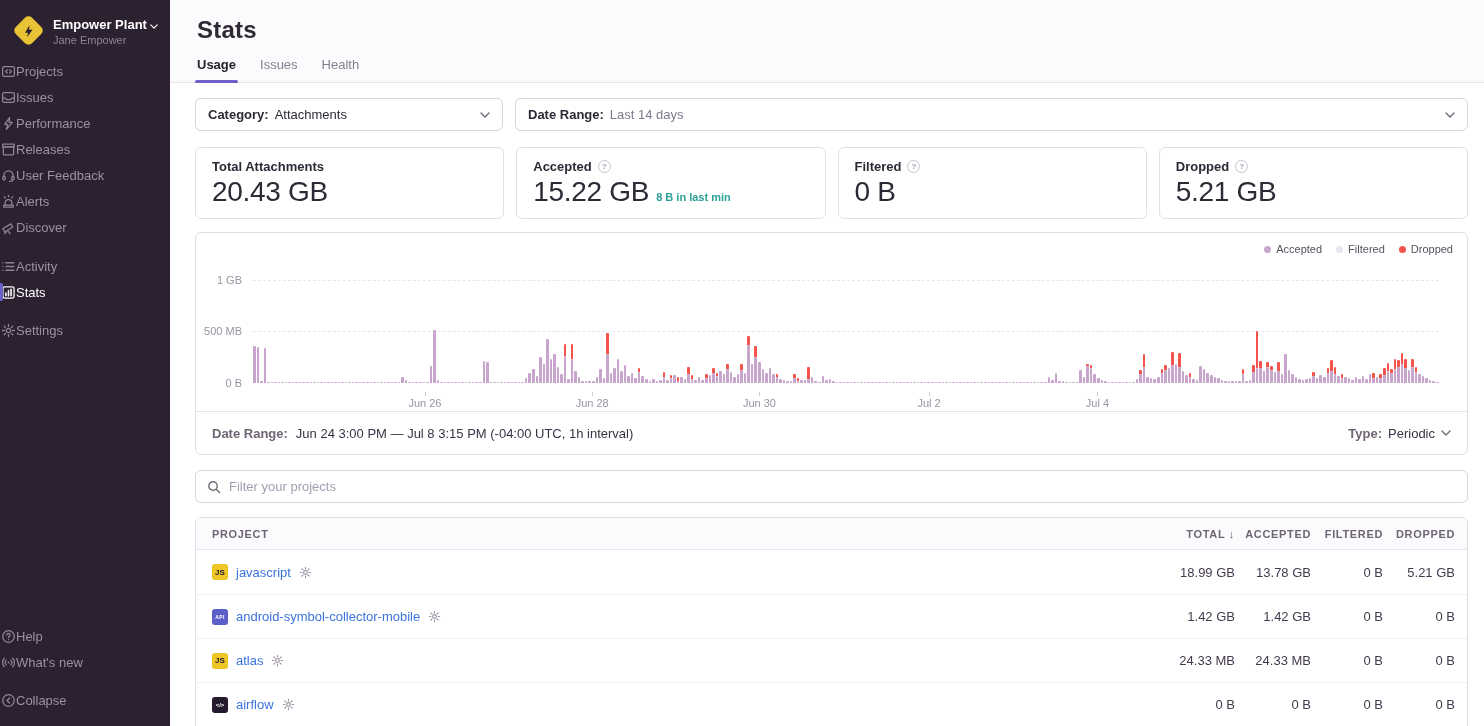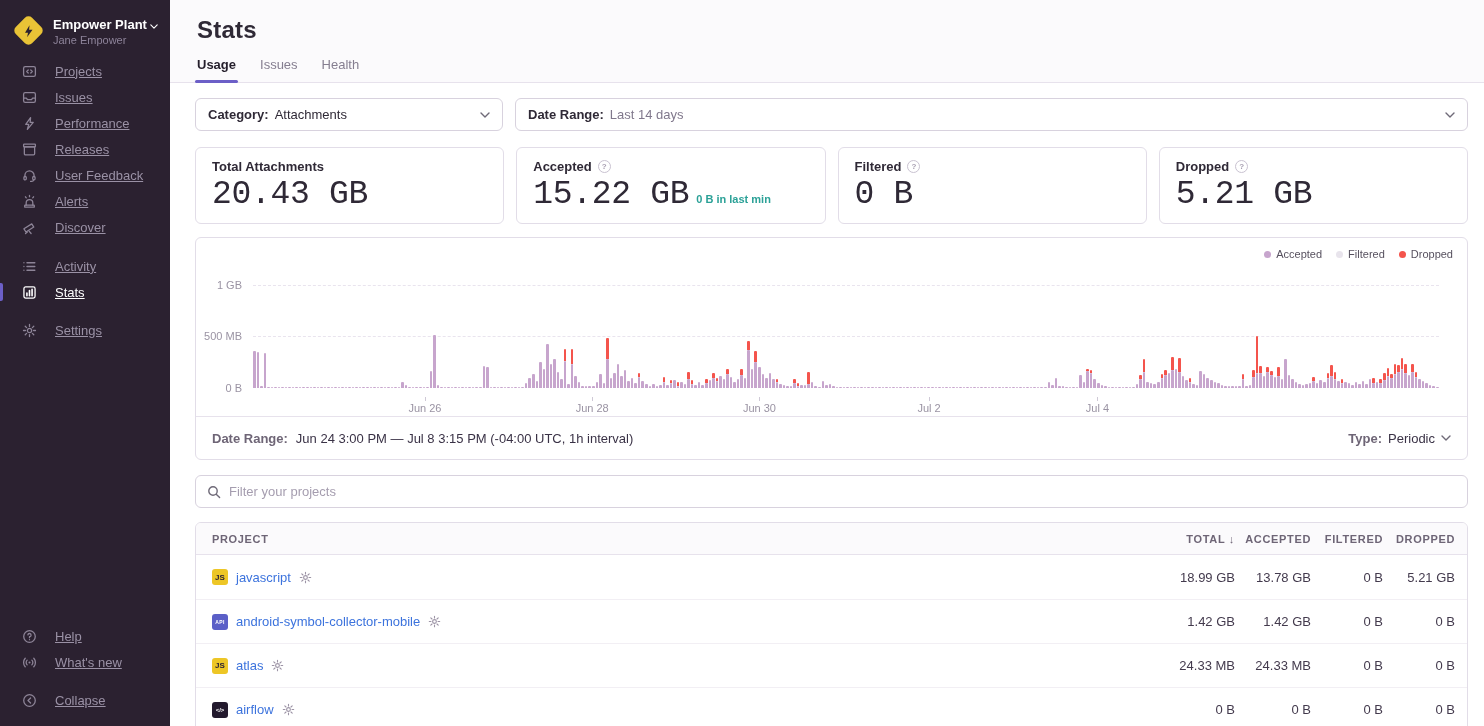--- a/index.html
+++ b/index.html
@@ -11,22 +11,22 @@
   .sidebar { width:170px; min-width:170px; height:726px; background:#2b2130;
     display:flex; flex-direction:column; color:#9a91a5; }
   .org { display:flex; gap:10px; padding:15px 10px 0 14px; align-items:flex-start; cursor:pointer; }
   .logo-diamond { width:23px; height:23px; background:#e9c336; border-radius:5px;
     transform:rotate(45deg); margin:4px 3px 0 3px; display:flex; align-items:center; justify-content:center; flex:none; }
   .logo-diamond svg { transform:rotate(-45deg); width:14px; height:14px; fill:#2b2130; }
   .org-name { color:#fff; font-size:13px; font-weight:700; line-height:16px; white-space:nowrap; }
   .org-name .chev { margin-left:3px; }
   .org-user { color:#8d8399; font-size:11px; margin-top:1px; }
   .nav { list-style:none; }
-  .nav-item { position:relative; display:flex; align-items:center; gap:18px; height:26px;
-    padding-left:21px; font-size:13px; color:#9a91a5; cursor:pointer; white-space:nowrap;text-decoration:underline; }
+  .nav-item { position:relative; display:flex; align-items:center; gap:0; height:26px;
+    font-size:13px; color:#9a91a5; cursor:pointer; white-space:nowrap; }
   .nav-item .nav-icon { width:16px; display:flex; justify-content:center; color:#8d8497; }
   .nav-item svg { width:15px; height:15px; fill:none; stroke:currentColor; stroke-width:1.2;
     stroke-linecap:round; stroke-linejoin:round; }
   .nav-item.active { color:#fff; }
   .nav-item.active .nav-icon { color:#fff; }
   .nav-item.active::before { content:""; position:absolute; left:0; top:4px; width:3px; height:18px;
     background:#6c5fc7; border-radius:0 2px 2px 0; }
   #nav-primary { margin-top:12px; }
   #nav-secondary { margin-top:13px; }
   #nav-tertiary { margin-top:12px; }
@@ -61,21 +61,21 @@
   .select.category { width:308px; }
   .select.daterange { flex:1; }
 
   
   .cards { display:grid; grid-template-columns:repeat(4,1fr); gap:12px; margin-bottom:13px; }
   .card { border:1px solid #e2dde8; border-radius:6px; background:#fff; padding:11px 16px 10px; }
   .card-head { display:flex; align-items:center; gap:6px; font-size:13px; font-weight:700; color:#2f2936; }
   .help-dot { width:13px; height:13px; border:1px solid #c9c2d1; border-radius:50%; color:#a79fb1;
     font-size:8px; font-weight:700; display:flex; align-items:center; justify-content:center; cursor:pointer; }
   .card-value-row { display:flex; align-items:baseline; gap:7px; margin-top:2px; }
-  .card-value { font-size:33px; font-weight:500; color:#2f2936; letter-spacing:-.3px;font-family:Liberation Mono, monospace; }
+  .card-value { font-size:28px; font-weight:500; color:#2f2936; letter-spacing:-.3px; }
   .card-sub { font-size:11px; color:#2ba197; font-weight:700; }
 
   
   .chart-panel { border:1px solid #e2dde8; border-radius:6px; background:#fff; margin-bottom:15px; }
   .chart-area { position:relative; height:178px; }
   .legend { position:absolute; top:10px; right:14px; display:flex; gap:14px; list-style:none;
     font-size:11px; color:#57515f; }
   .legend li { display:flex; align-items:center; gap:5px; cursor:pointer; }
   .legend .dot { width:7px; height:7px; border-radius:50%; }
   .dot.accepted { background:#c7a5cd; } .dot.filtered { background:#e8e4ec; } .dot.dropped { background:#f4544c; }
@@ -318,21 +318,21 @@
               <span class="card-value">20.43 GB</span>
             </div>
         </div>
         <div class="card">
           <div class="card-head">
               <span>Accepted</span>
               <span class="help-dot">?</span>
             </div>
           <div class="card-value-row">
               <span class="card-value">15.22 GB</span>
-              <span class="card-sub">0 B in last min</span>
+              <span class="card-sub">8 B in last min</span>
             </div>
         </div>
         <div class="card">
           <div class="card-head">
               <span>Filtered</span>
               <span class="help-dot">?</span>
             </div>
           <div class="card-value-row">
               <span class="card-value">0 B</span>
             </div>

